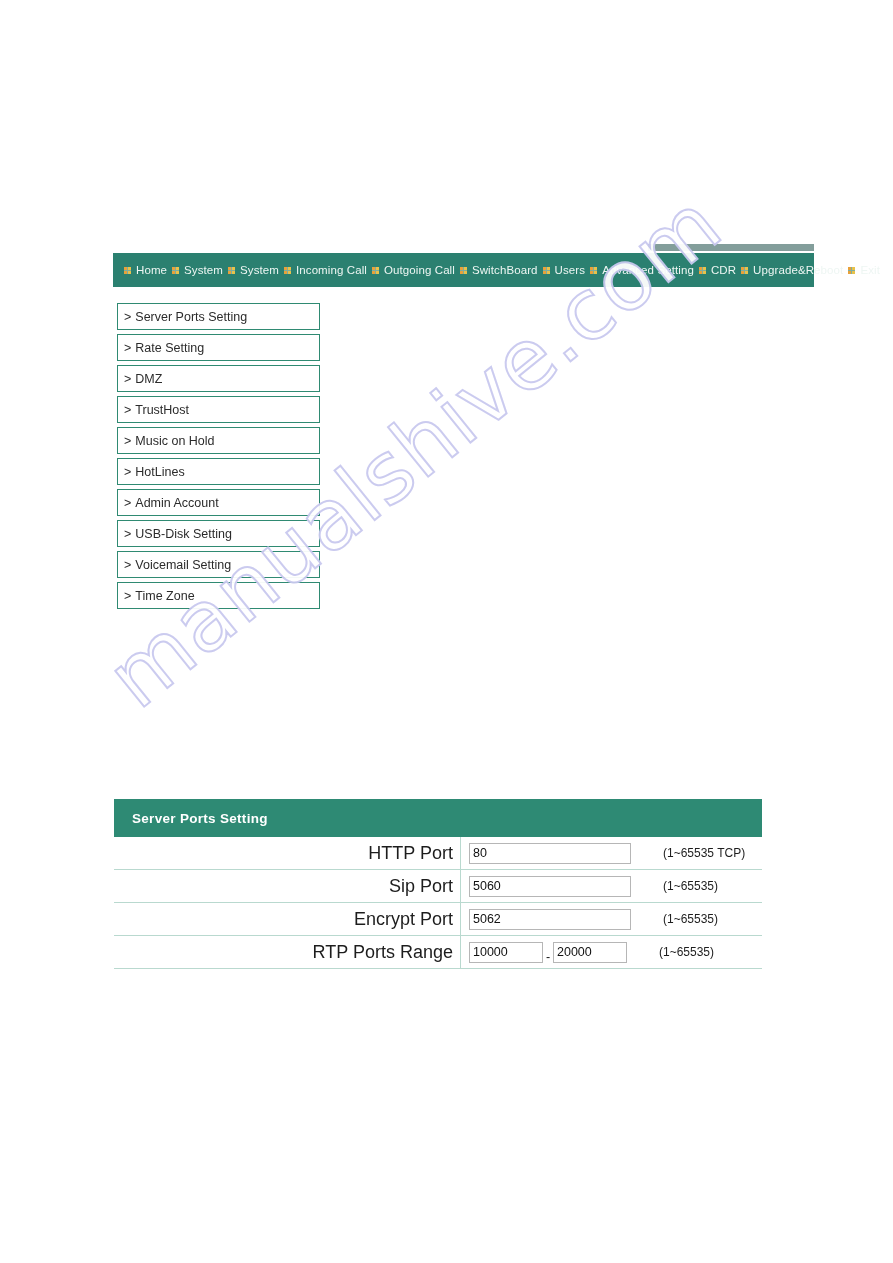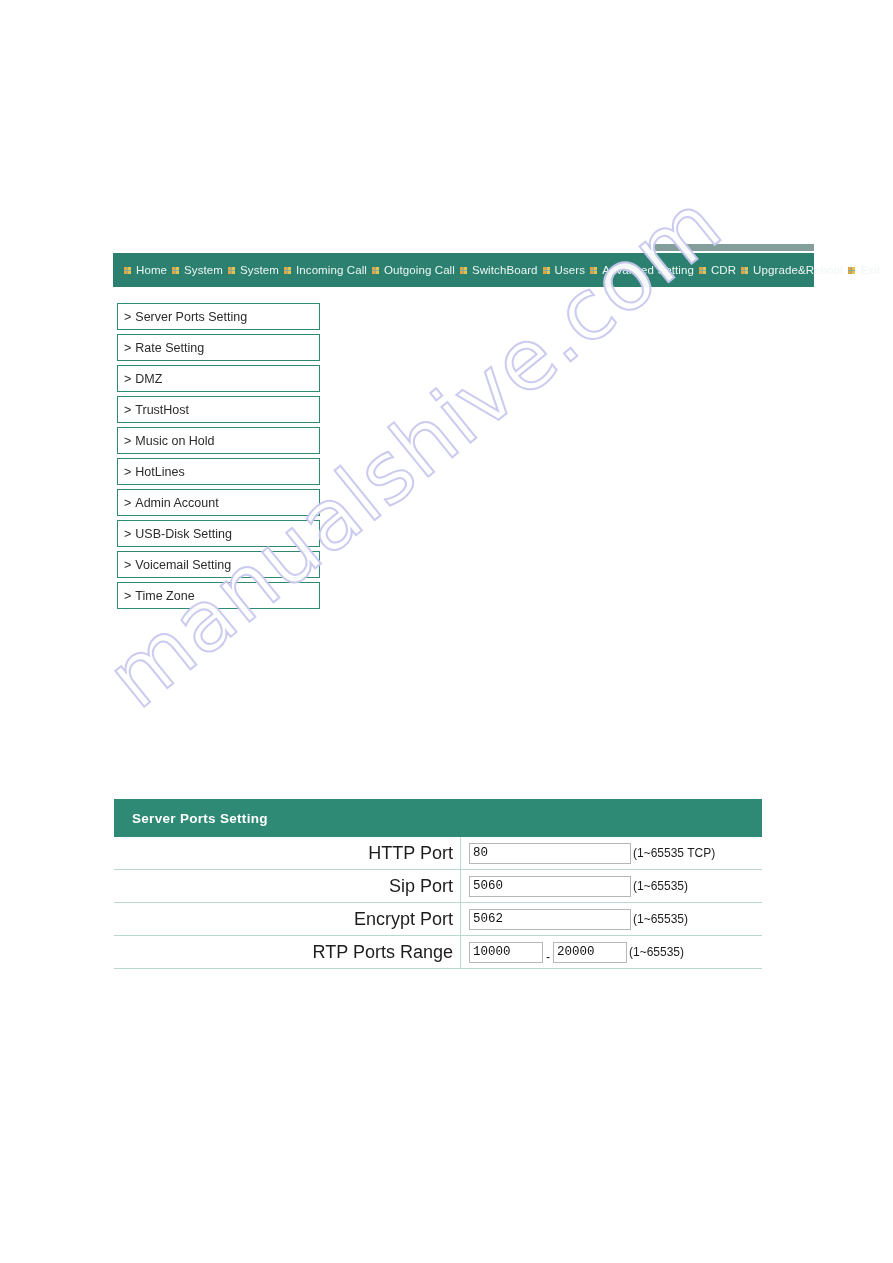--- a/index.html
+++ b/index.html
@@ -184,36 +184,36 @@
     padding-left: 8px;
   }
   .txt {
     box-sizing: border-box;
     height: 21px;
     border: 1px solid #b6b6b6;
     background: #ffffff;
     font-size: 12.5px;
     color: #111111;
     padding: 0 3px;
-    font-family: Liberation Mono, monospace;
+    font-family: Liberation Sans, sans-serif;
     outline: none;
   }
   .txt.wide { width: 162px; }
   .txt.half { width: 74px; }
   .dash {
     display: inline-block;
     width: 10px;
     text-align: center;
     font-size: 12.5px;
     color: #111;
     position: relative;
     top: 5px;
   }
   .hint {
-    margin-left: 2px;
+    margin-left: 32px;
     font-size: 12px;
     color: #1d1d1d;
     white-space: nowrap;
     font-family: "Liberation Sans", sans-serif;
   }
   .submit-row {
     height: 38px;
     border-bottom: 1.5px solid #b9d9cf;
     display: flex;
     align-items: center;

